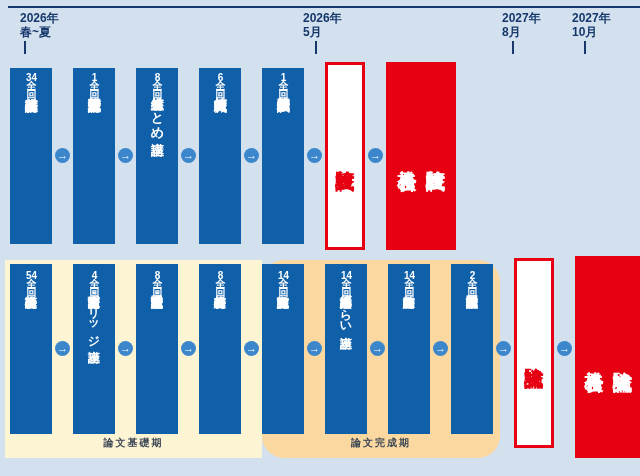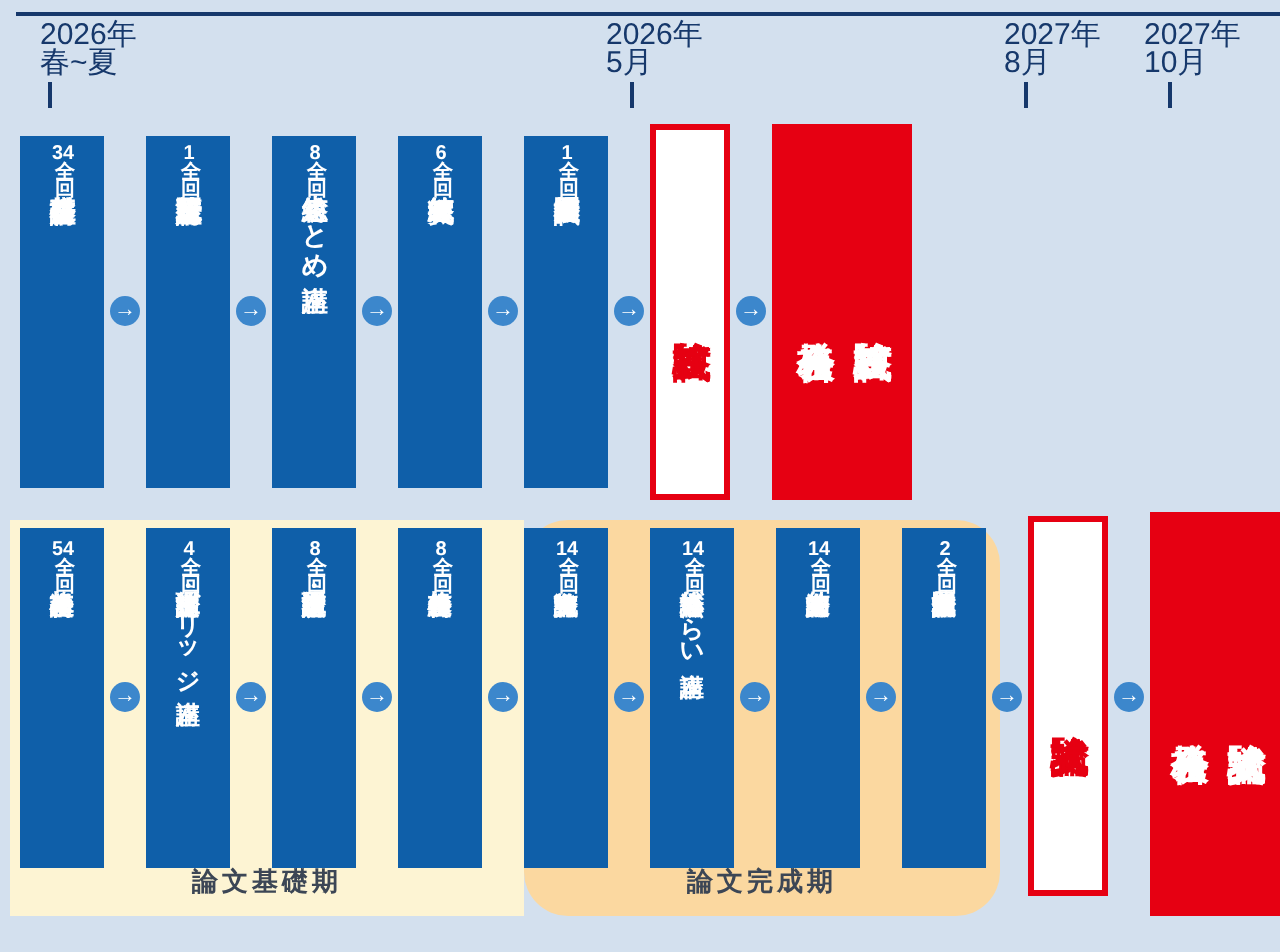--- a/index.html
+++ b/index.html
@@ -6,32 +6,32 @@
     --bg:#d3e0ee; --box_blue:#0f5fa9; --arrow_blue:#3c87cc; --red:#e60012;
     --cream:#fdf4d3; --orange:#fbd8a0; --navy:#16386b; --period:#3c4655;
   }
   *{box-sizing:border-box;}
   html,body{margin:0;padding:0;}
   .page{position:relative;width:640px;height:476px;background:var(--bg);
         font-family:"Liberation Sans","DejaVu Sans",sans-serif;overflow:hidden;}
 
   
   .timeline-line{position:absolute;left:8px;right:0;top:6px;height:2px;background:var(--navy);}
-  .date{position:absolute;top:11px;font-size:15px;font-weight:400;color:var(--navy);line-height:14px;}
+  .date{position:absolute;top:11px;font-size:12px;font-weight:700;color:var(--navy);line-height:14px;}
   .tick{position:absolute;top:41px;width:2px;height:13px;background:var(--navy);}
 
   
   .row{position:absolute;display:flex;align-items:flex-start;gap:3px;}
   .row-top{top:62px;left:10px;}
   .bottom-section{position:absolute;top:258px;left:0;width:640px;height:212px;}
   .panel{position:absolute;top:2px;height:198px;}
   .panel-cream{left:5px;width:257px;background:var(--cream);}
   .panel-orange{left:262px;width:238px;background:var(--orange);border-radius:22px;}
   .period-label{position:absolute;bottom:8px;left:0;width:100%;text-align:center;
-                font-size:13px;font-weight:700;color:var(--period);letter-spacing:2px;}
+                font-size:10px;font-weight:700;color:var(--period);letter-spacing:2px;}
   .row-bottom{top:6px;left:10px;}
 
   
   .course-box{writing-mode:vertical-rl;text-orientation:upright;background:var(--box_blue);
               color:#fff;padding:4px 11px;line-height:1.25;flex:none;}
   .row-top .course-box{height:176px;margin-top:6px;}
   .row-bottom .course-box{height:170px;padding:6px 11px;}
   .count{font-size:10px;font-weight:700;}
   .tcy{text-combine-upright:all;}
   .name{font-size:13px;font-weight:700;margin-top:6px;}

